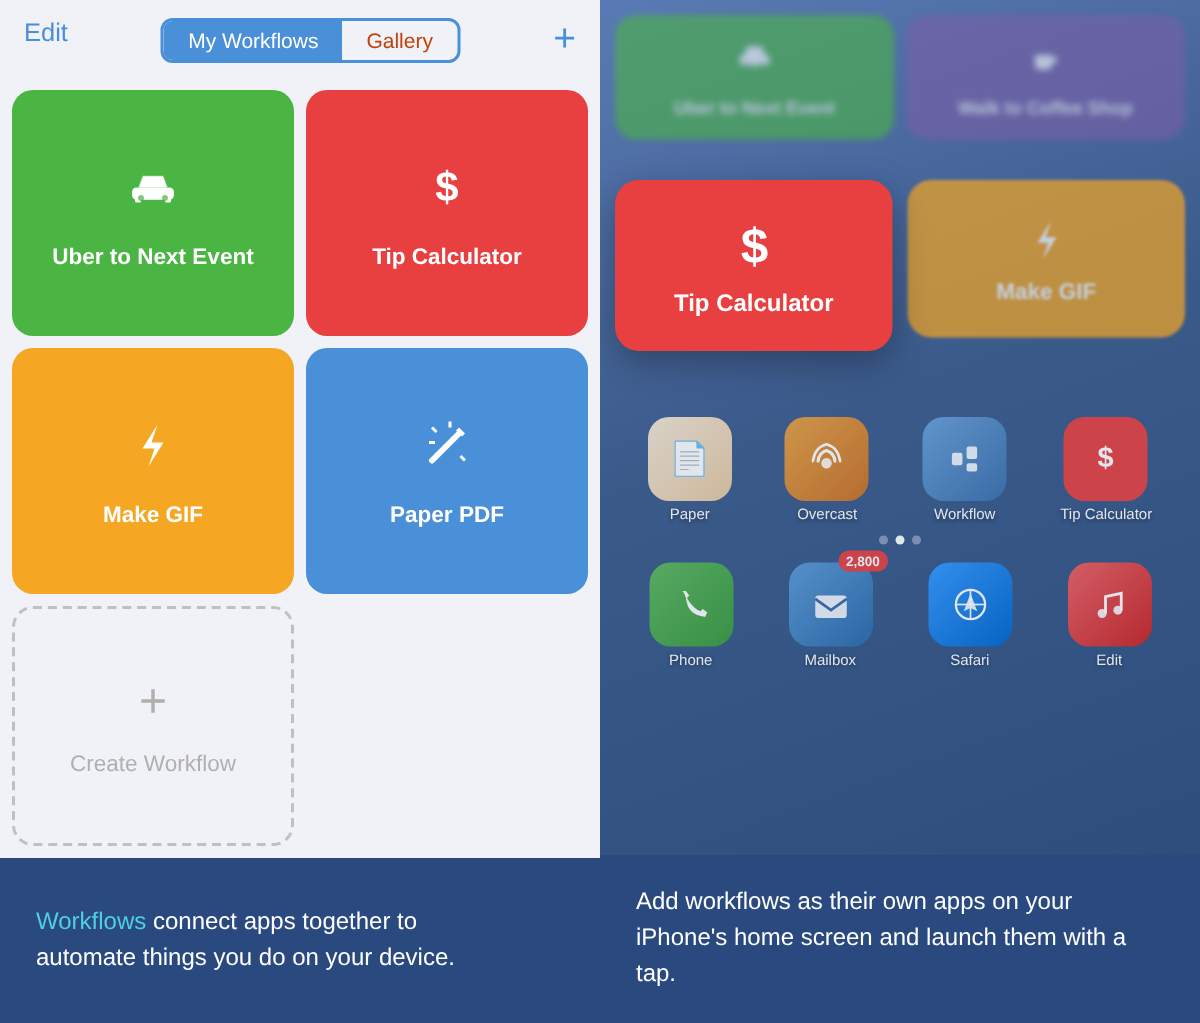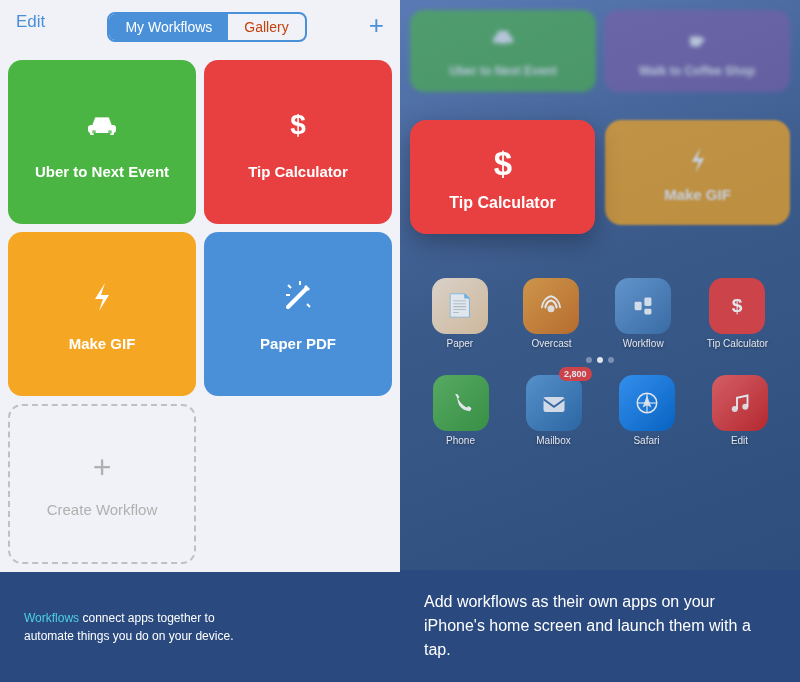--- a/index.html
+++ b/index.html
@@ -126,21 +126,21 @@
     .left-footer {
       background: #2a4a7f;
       padding: 20px 24px;
       min-height: 110px;
       display: flex;
       align-items: center;
     }
 
     .left-footer-text {
       color: white;
-      font-size: 12px;
+      font-size: 16px;
       line-height: 1.5;
     }
 
     .left-footer-text .highlight {
       color: #4dd0e1;
     }
 
     
     .right-panel {
       width: 400px;

